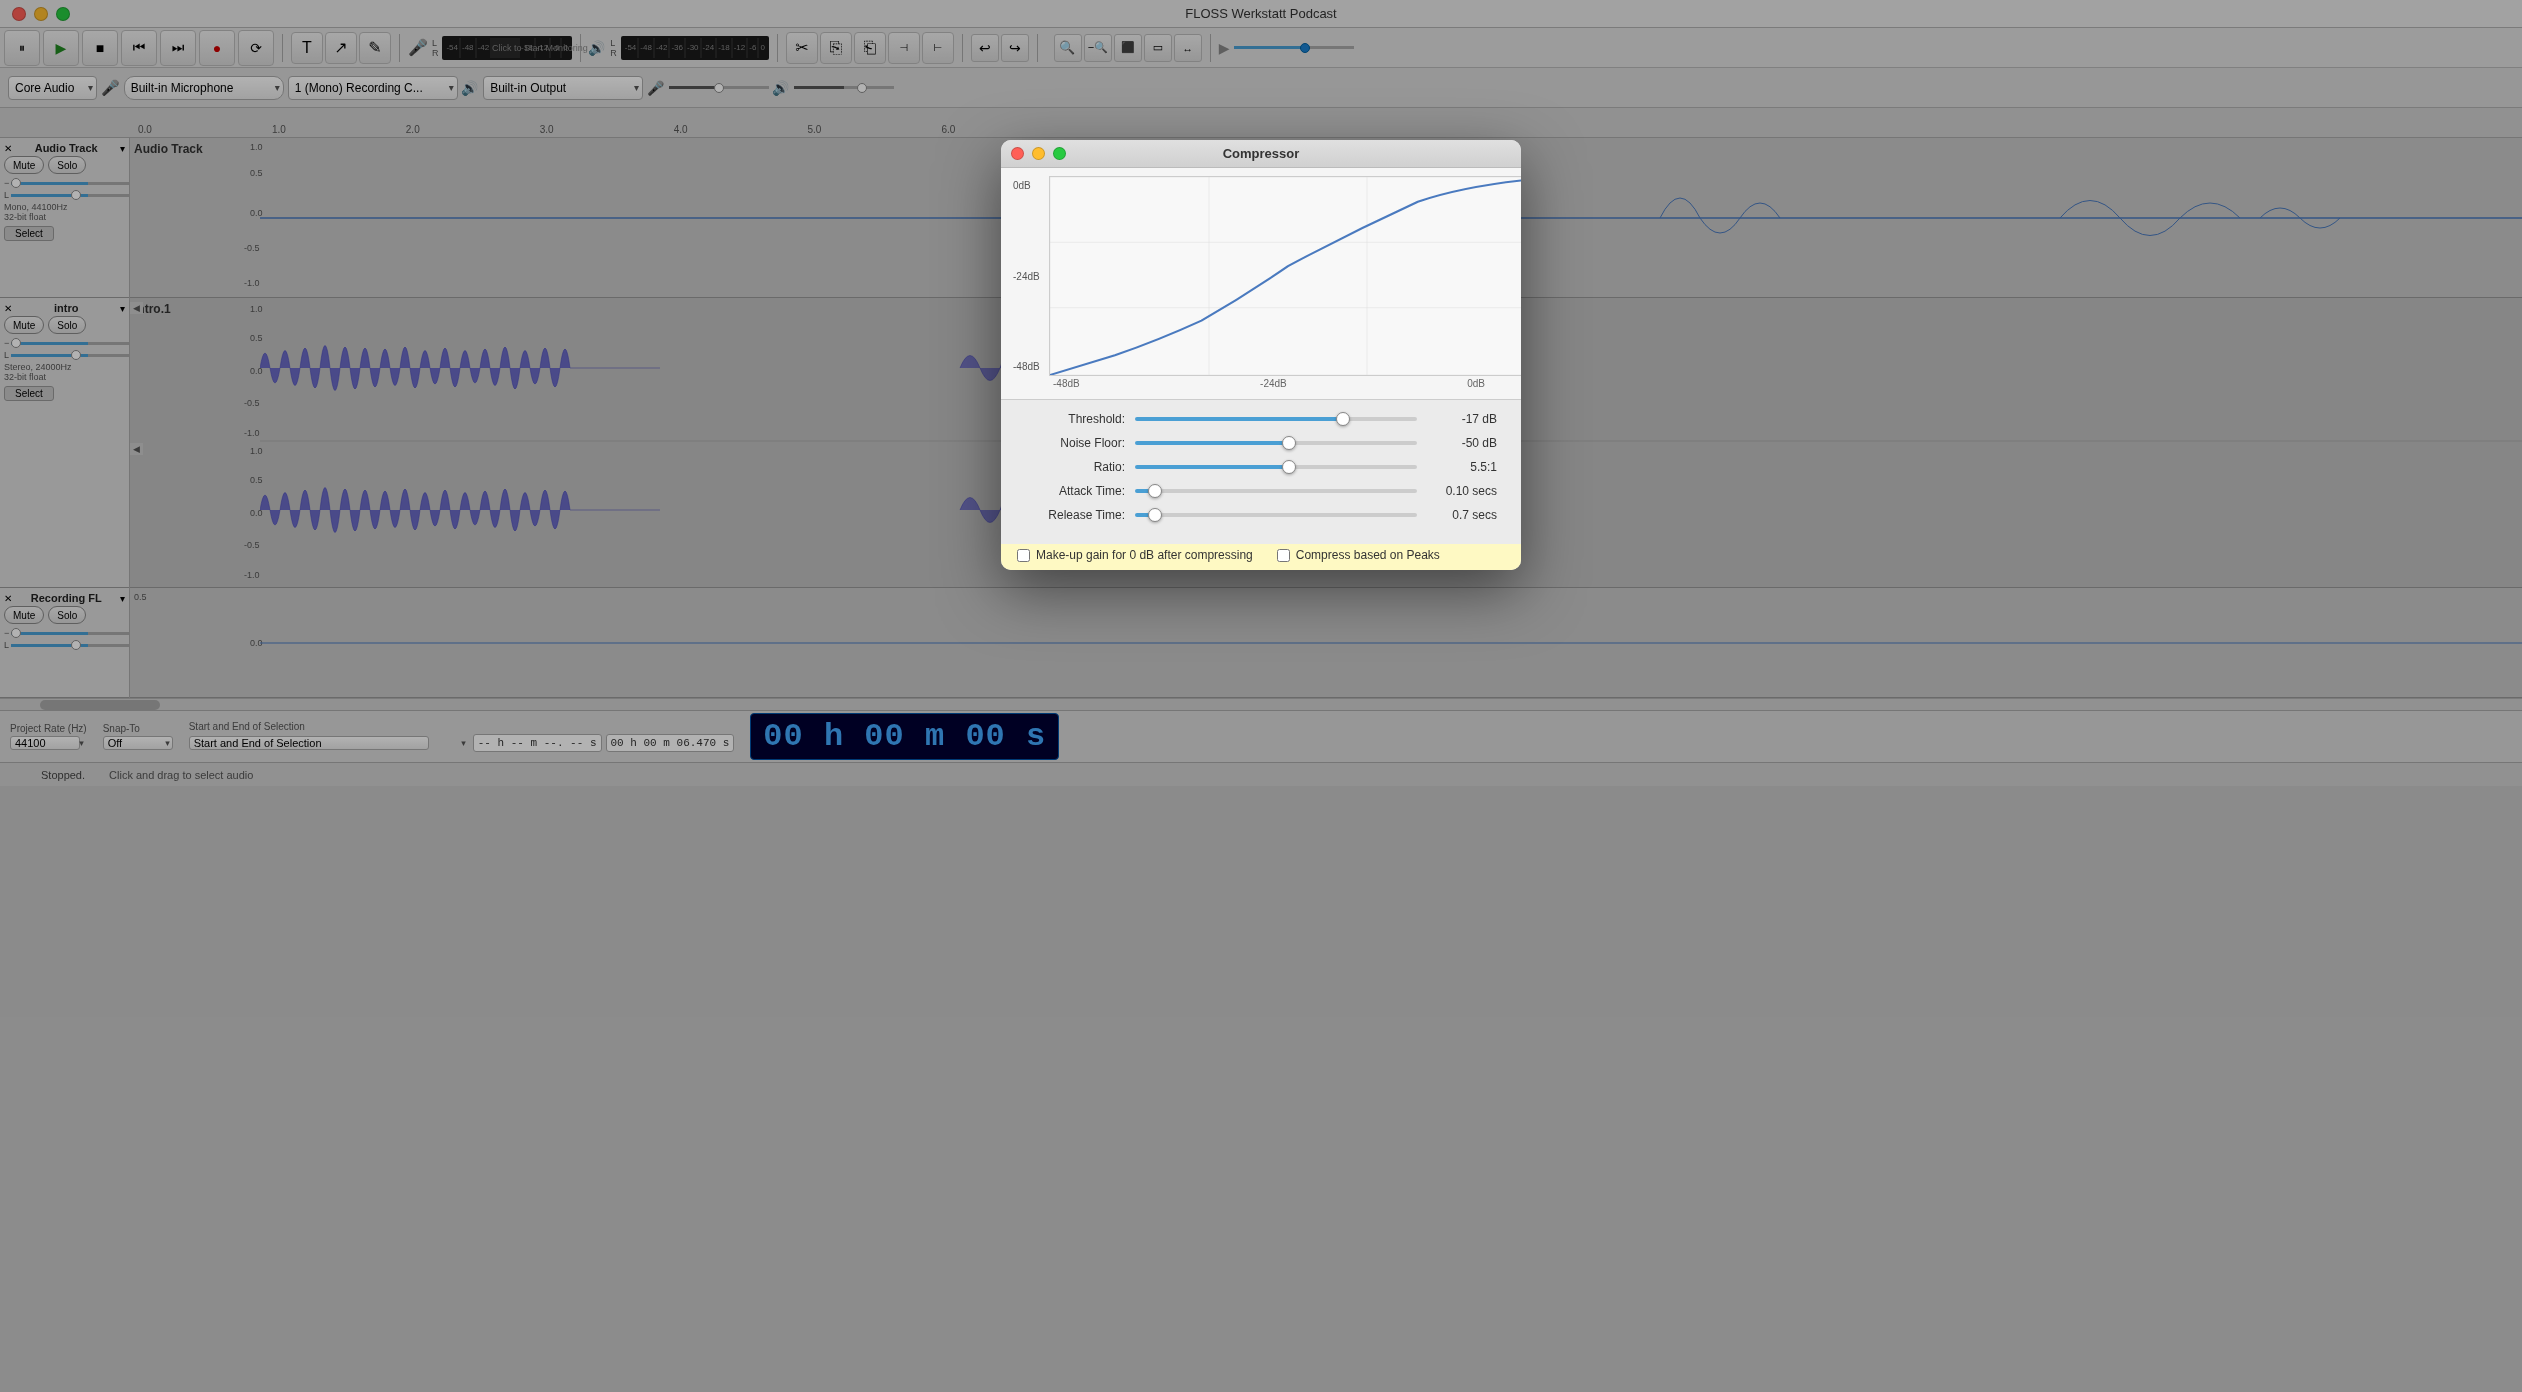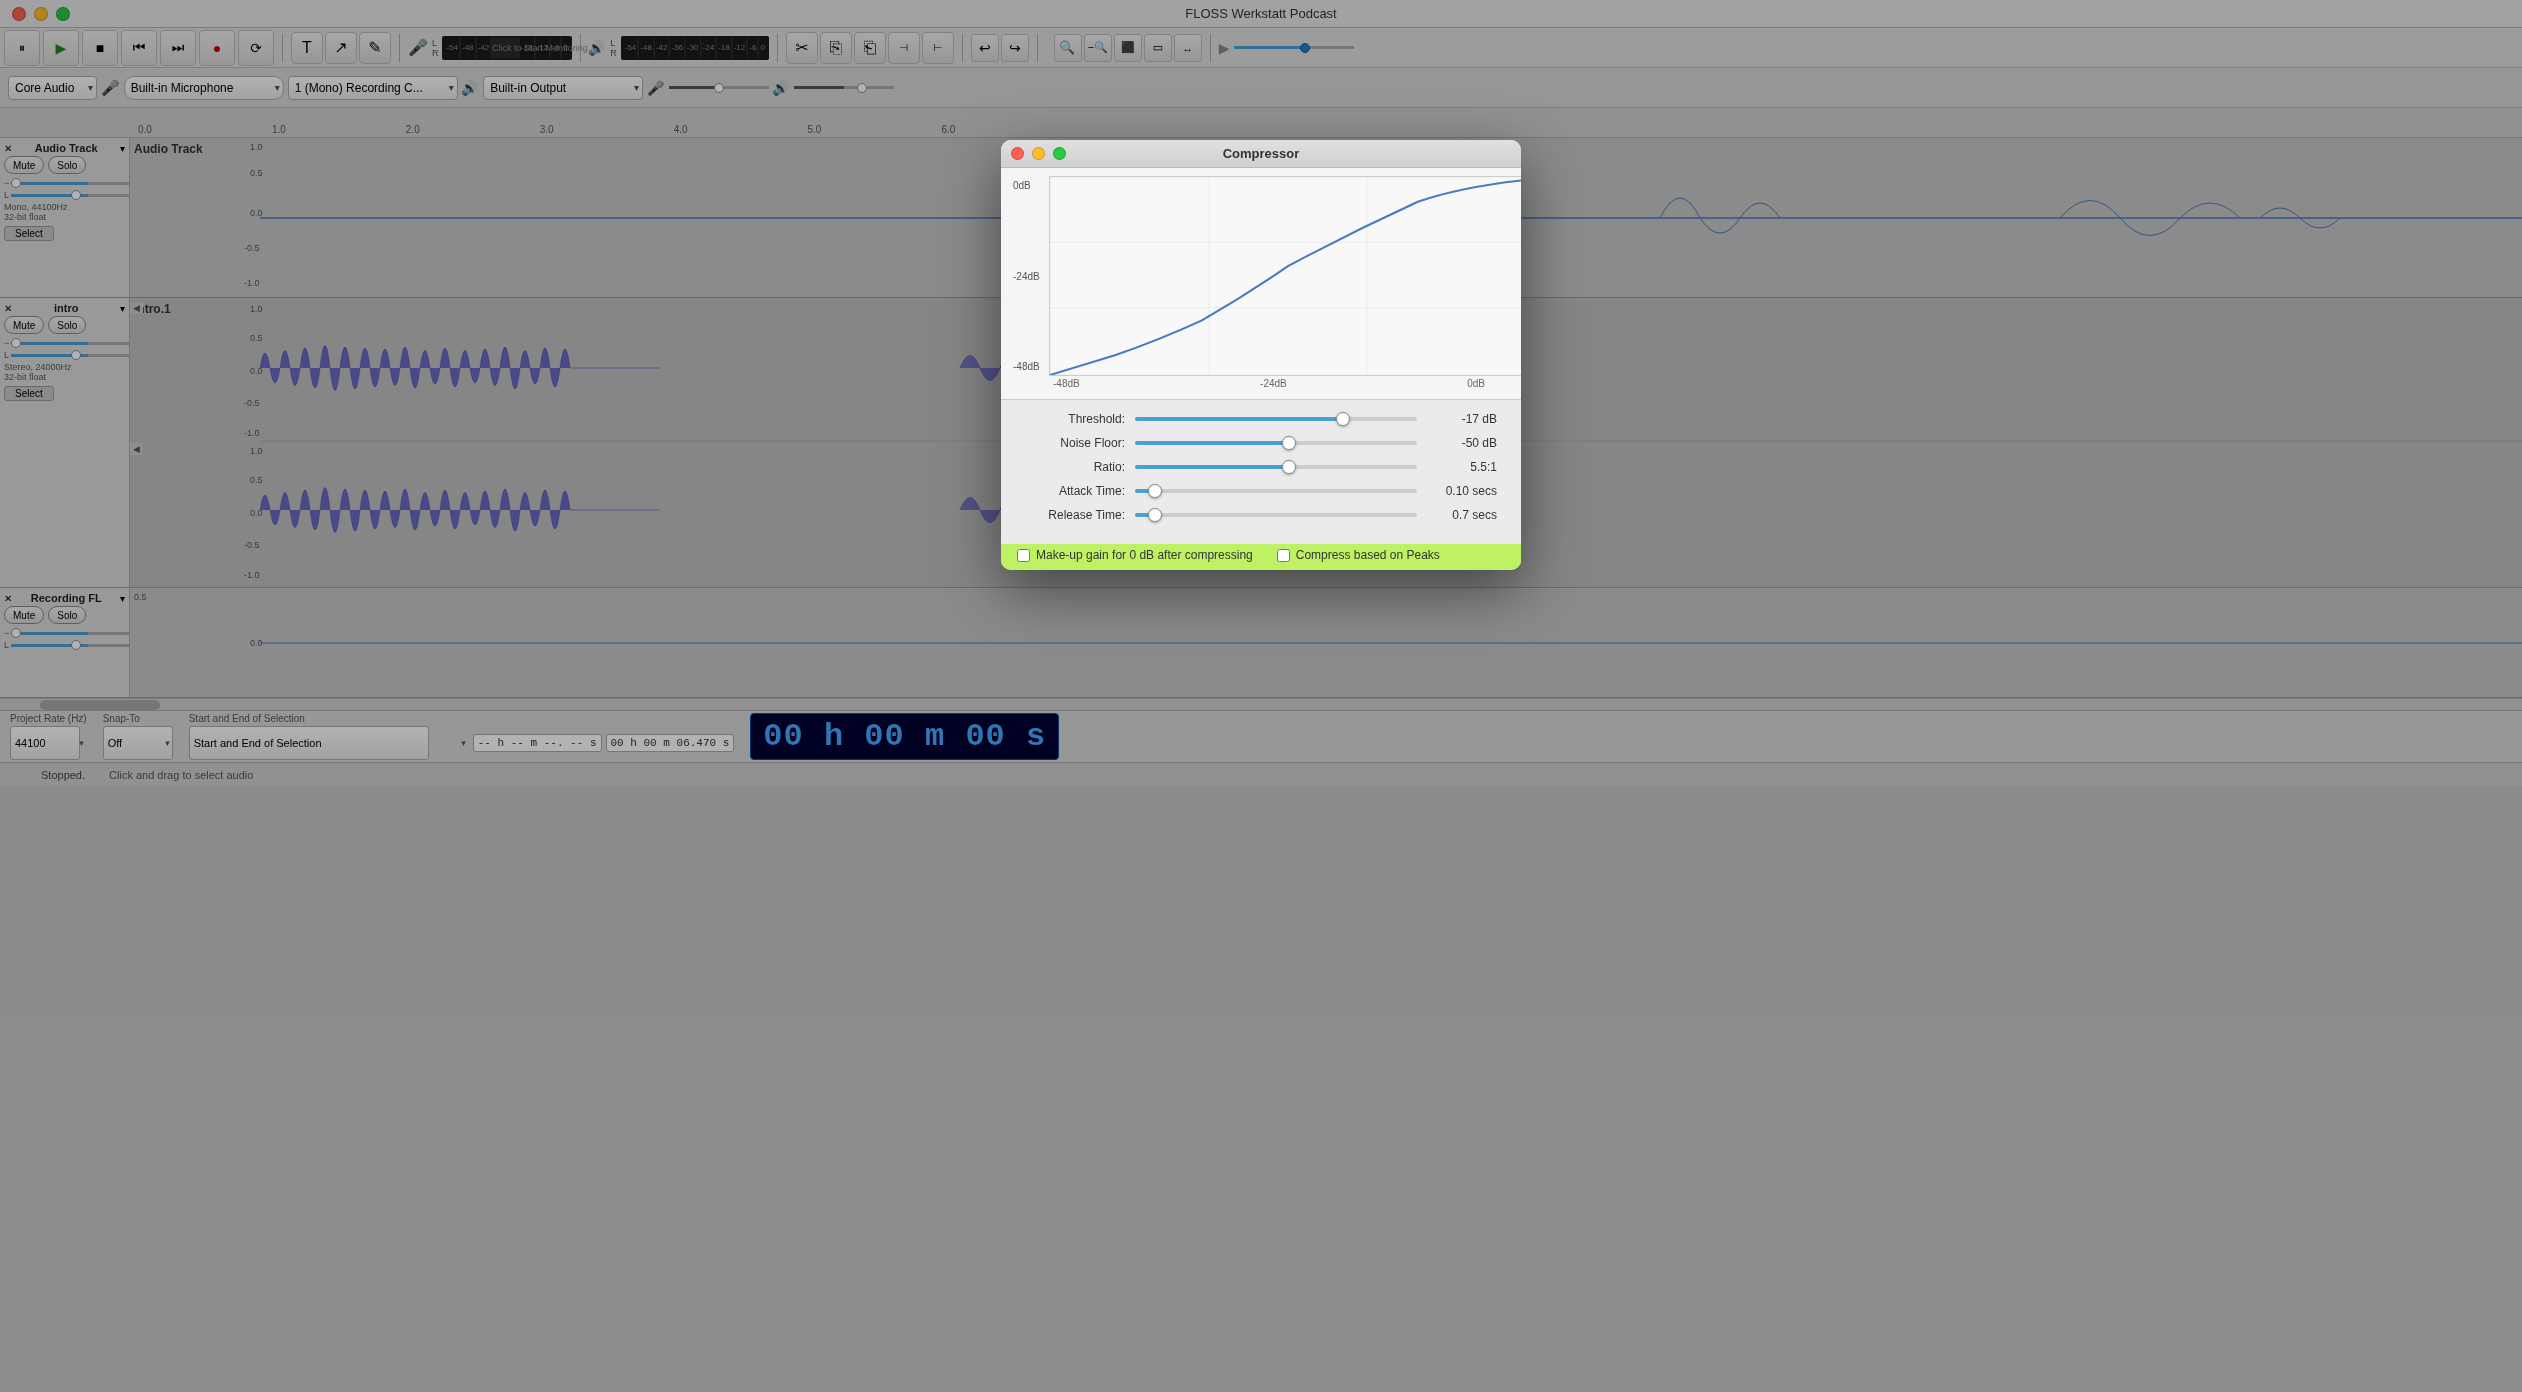--- a/index.html
+++ b/index.html
@@ -307,21 +307,21 @@
       color: #333;
       font-weight: 500;
     }
 
     
     .checkbox-row {
       display: flex;
       align-items: flex-end;
       gap: 24px;
       padding: 4px 16px 8px;
-      background: #bef264;
+      background: #fef9c3;
     }
     .checkbox-item {
       display: flex;
       align-items: center;
       gap: 6px;
       font-size: 12px;
       color: #333;
     }
     .checkbox-item input[type="checkbox"] {
       width: 13px; height: 13px;
@@ -481,21 +481,21 @@
       align-items: center;
       padding: 0 10px;
       gap: 16px;
     }
     .bottom-section {
       display: flex;
       flex-direction: column;
     }
     .bottom-label { font-size: 10px; color: #555; margin-bottom: 2px; }
     .bottom-select {
-      height: 34px;
+      height: 14px;
       border: 1px solid #aaa;
       border-radius: 3px;
       background: linear-gradient(to bottom, #fff, #e8e8e8);
       font-size: 11px;
       padding: 0 16px 0 4px;
       min-width: 70px;
       appearance: none;
       cursor: pointer;
     }
     .bottom-select-wrapper {

